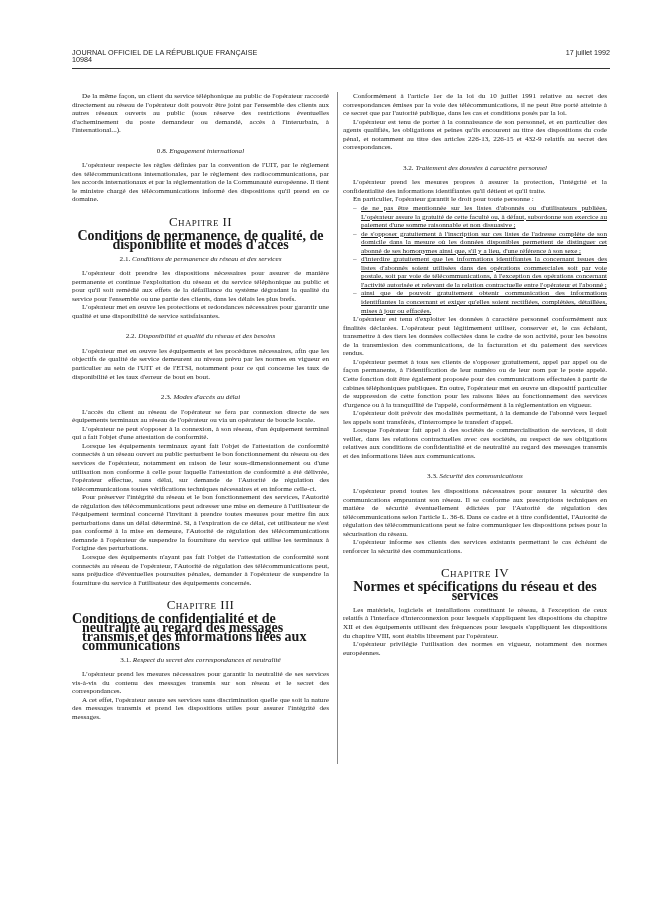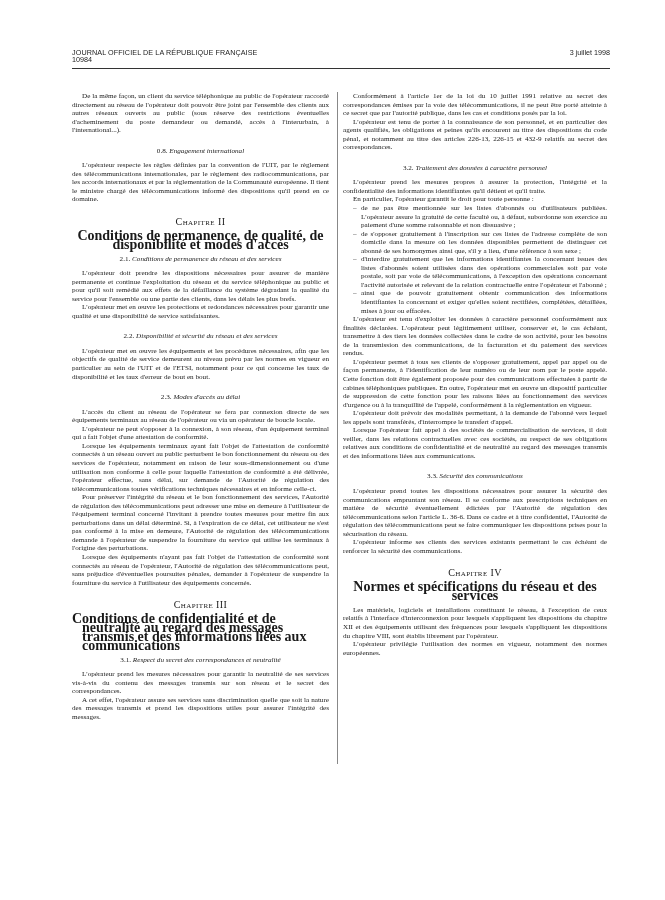--- a/index.html
+++ b/index.html
@@ -12,34 +12,34 @@
   .header .date { position: absolute; right: 0; top: 4px; }
   .rule { position: absolute; top: 68px; left: 72px; width: 538px; height: 0; border-top: 1px solid #333; }
   .col { position: absolute; top: 92px; width: 257px; font-size: 7.15px; line-height: 8.55px;
          text-align: justify; hyphens: auto; }
   .col.left { left: 72px; }
   .col.right { left: 343px; width: 264px; }
   .vline { position: absolute; left: 337px; top: 92px; height: 672px; border-left: 1px solid #888; }
   p { margin: 0; text-indent: 10px; }
   .sec { text-align: center; font-style: italic; margin: 12px 0 6px 0; text-indent: 0; }
   .sec .num { font-style: normal; }
-  .chap { text-align: center; font-variant: small-caps; letter-spacing: 0.4px; margin: 14px 0 4px 0; text-indent: 0; font-size: 10px; }
+  .chap { text-align: center; font-variant: small-caps; letter-spacing: 0.4px; margin: 14px 0 4px 0; text-indent: 0; font-size: 13px; }
   .chaptitle { text-align: center; font-weight: bold; font-size: 14px; line-height: 9px; margin: 0 0 6px 0; text-indent: 0; }
   .chaptitle.hang { text-align: left; padding-left: 10px; text-indent: -10px; }
   ul.dash { list-style: none; margin: 0; padding: 0 0 0 10px; }
-  ul.dash li { position: relative; padding-left: 8px; text-align: justify; }
+  ul.dash li { position: relative; padding-left: 8px; text-align: justify; text-decoration: underline; }
   ul.dash li::before { content: "\2013"; position: absolute; left: 0; }
 </style>
 </head>
 <body>
 
 <div class="header">
   <span class="pg">10984</span>
   <span class="title">JOURNAL OFFICIEL DE LA RÉPUBLIQUE FRANÇAISE</span>
-  <span class="date">3 juillet 1998</span>
+  <span class="date">17 juillet 1992</span>
 </div>
 <div class="rule"></div>
 <div class="vline"></div>
 
 <div class="col left">
   <p>De la même façon, un client du service téléphonique au public de l'opérateur raccordé directement au réseau de l'opérateur doit pouvoir être joint par l'ensemble des clients aux autres réseaux ouverts au public (sous réserve des restrictions éventuelles d'acheminement du poste demandeur ou demandé, accès à l'interurbain, à l'international...).</p>
 
   <div class="sec">
     <span class="num">0.8.</span>
     <span>Engagement international</span>
@@ -51,21 +51,21 @@
 
   <div class="sec" style="margin-top:4px">
     <span class="num">2.1.</span>
     <span>Conditions de permanence du réseau et des services</span>
   </div>
   <p>L'opérateur doit prendre les dispositions nécessaires pour assurer de manière permanente et continue l'exploitation du réseau et du service téléphonique au public et pour qu'il soit remédié aux effets de la défaillance du système dégradant la qualité du service pour l'ensemble ou une partie des clients, dans les délais les plus brefs.</p>
   <p>L'opérateur met en œuvre les protections et redondances nécessaires pour garantir une qualité et une disponibilité de service satisfaisantes.</p>
 
   <div class="sec">
     <span class="num">2.2.</span>
-    <span>Disponibilité et sécurité du réseau et des services</span>
+    <span>Disponibilité et qualité du réseau et des besoins</span>
   </div>
   <p>L'opérateur met en œuvre les équipements et les procédures nécessaires, afin que les objectifs de qualité de service demeurent au niveau prévu par les normes en vigueur en particulier au sein de l'UIT et de l'ETSI, notamment pour ce qui concerne les taux de disponibilité et les taux d'erreur de bout en bout.</p>
 
   <div class="sec">
     <span class="num">2.3.</span>
     <span>Modes d'accès au délai</span>
   </div>
   <p>L'accès du client au réseau de l'opérateur se fera par connexion directe de ses équipements terminaux au réseau de l'opérateur ou via un opérateur de boucle locale.</p>
   <p>L'opérateur ne peut s'opposer à la connexion, à son réseau, d'un équipement terminal qui a fait l'objet d'une attestation de conformité.</p>
   <p>Lorsque les équipements terminaux ayant fait l'objet de l'attestation de conformité connectés à un réseau ouvert au public perturbent le bon fonctionnement du réseau ou des services de l'opérateur, notamment en raison de leur sous-dimensionnement ou d'une utilisation non conforme à celle pour laquelle l'attestation de conformité a été délivrée, l'opérateur effectue, sans délai, sur demande de l'Autorité de régulation des télécommunications toutes vérifications techniques nécessaires et en informe celle-ci.</p>

